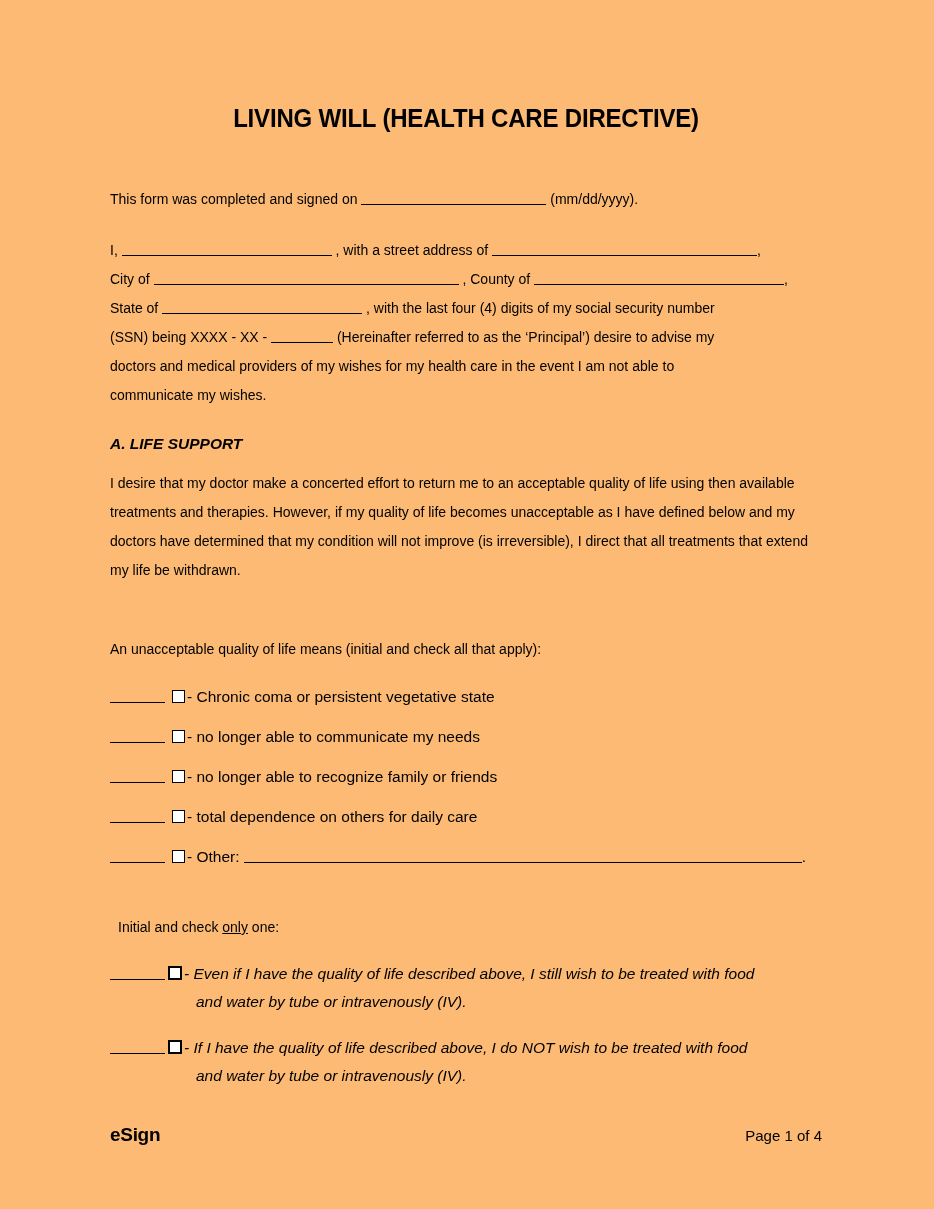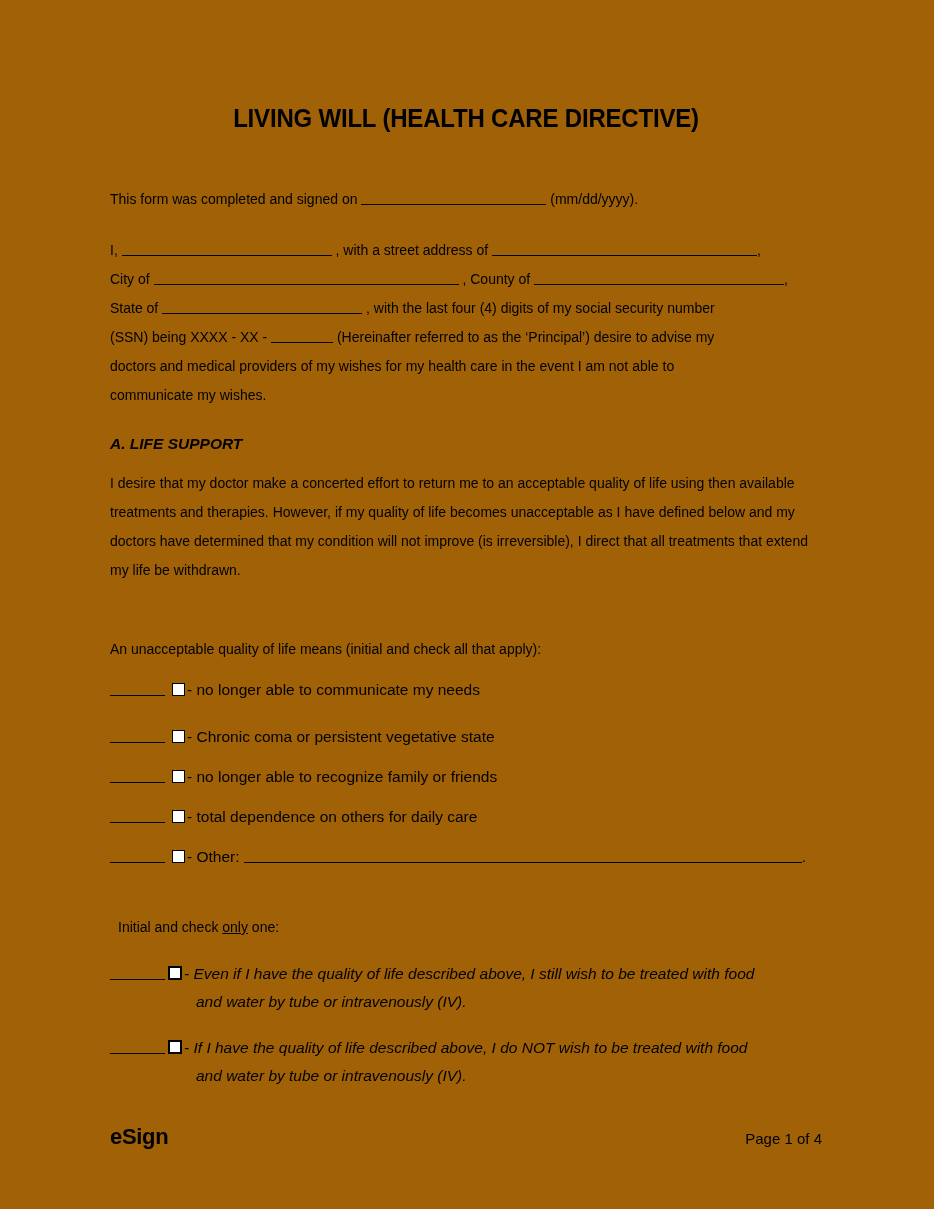--- a/index.html
+++ b/index.html
@@ -14,21 +14,21 @@
     color: #000000;
     position: relative;
     overflow: hidden;
   }
 
   .page {
     position: absolute;
     left: 0; top: 0;
     width: 934px;
     height: 1209px;
-    background: #a16207;
+    background: #fdba74;
   }
 
   .content {
     position: absolute;
     left: 110px;
     top: 0;
     width: 712px;
   }
 
   
@@ -157,21 +157,21 @@
   .footer {
     position: absolute;
     left: 110px;
     top: 1124px;
     width: 712px;
     display: flex;
     align-items: baseline;
     justify-content: space-between;
   }
   .brand {
-    font-size: 22px;
+    font-size: 19px;
     font-weight: bold;
     letter-spacing: -0.3px;
   }
   .page-num {
     font-size: 15px;
   }
 </style>
 </head>
 <body>
 
@@ -214,26 +214,26 @@
     </div>
 
     <h2 class="section-head">A.  LIFE SUPPORT</h2>
 
     <p class="para life-support-para">I desire that my doctor make a concerted effort to return me to an acceptable quality of life using then available treatments and therapies. However, if my quality of life becomes unacceptable as I have defined below and my doctors have determined that my condition will not improve (is irreversible), I direct that all treatments that extend my life be withdrawn.</p>
 
     <p class="para means-intro">An unacceptable quality of life means (initial and check all that apply):</p>
 
     <div>
 
-      <div class="cb-row">
-        <span class="initial-rule"></span><span class="checkbox"></span><span class="cb-text">- no longer able to communicate my needs</span>
-      </div>
-
       <div class="cb-row first">
         <span class="initial-rule"></span><span class="checkbox"></span><span class="cb-text">- Chronic coma or persistent vegetative state</span>
+      </div>
+
+      <div class="cb-row">
+        <span class="initial-rule"></span><span class="checkbox"></span><span class="cb-text">- no longer able to communicate my needs</span>
       </div>
 
       <div class="cb-row">
         <span class="initial-rule"></span><span class="checkbox"></span><span class="cb-text">- no longer able to recognize family or friends</span>
       </div>
 
       <div class="cb-row">
         <span class="initial-rule"></span><span class="checkbox"></span><span class="cb-text">- total dependence on others for daily care</span>
       </div>
 

